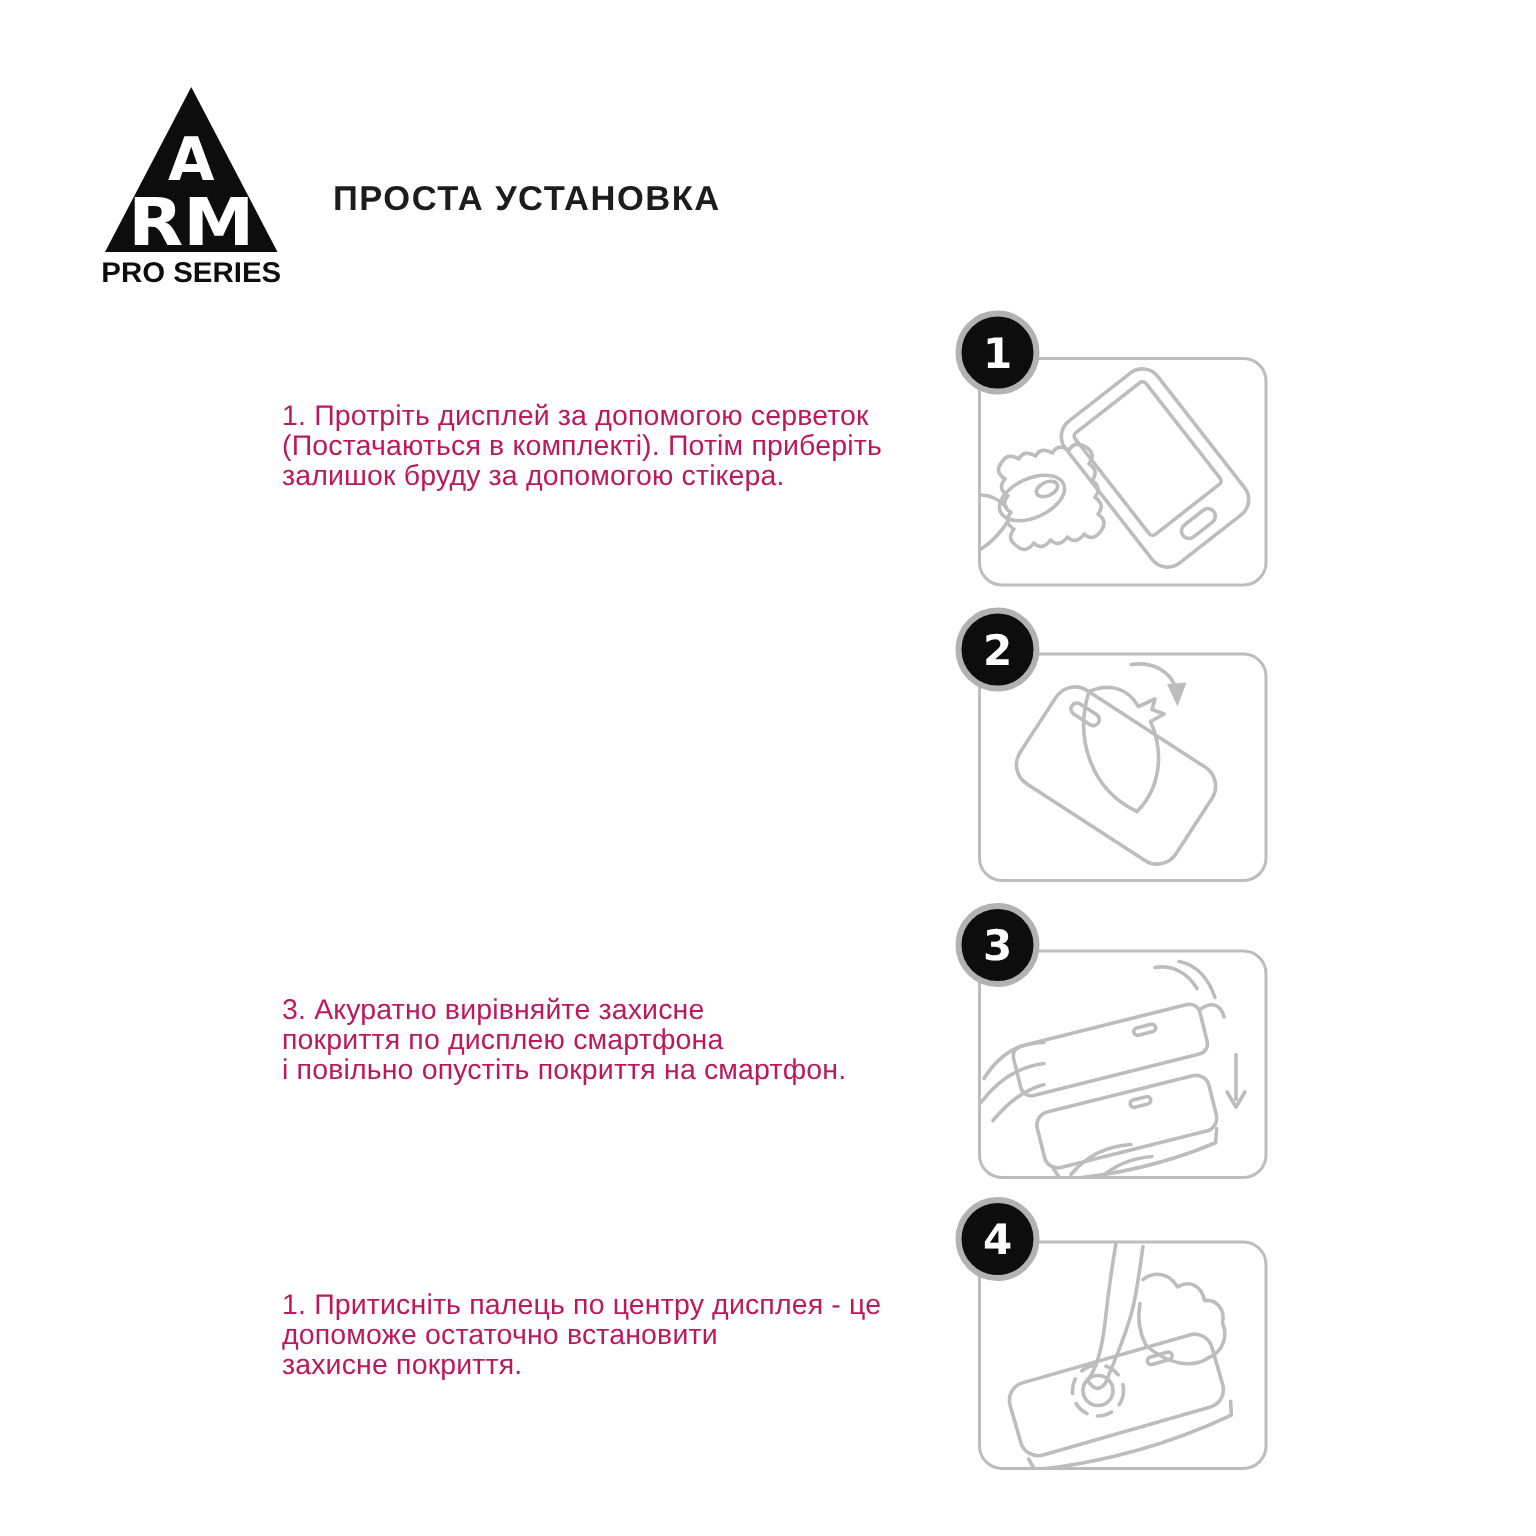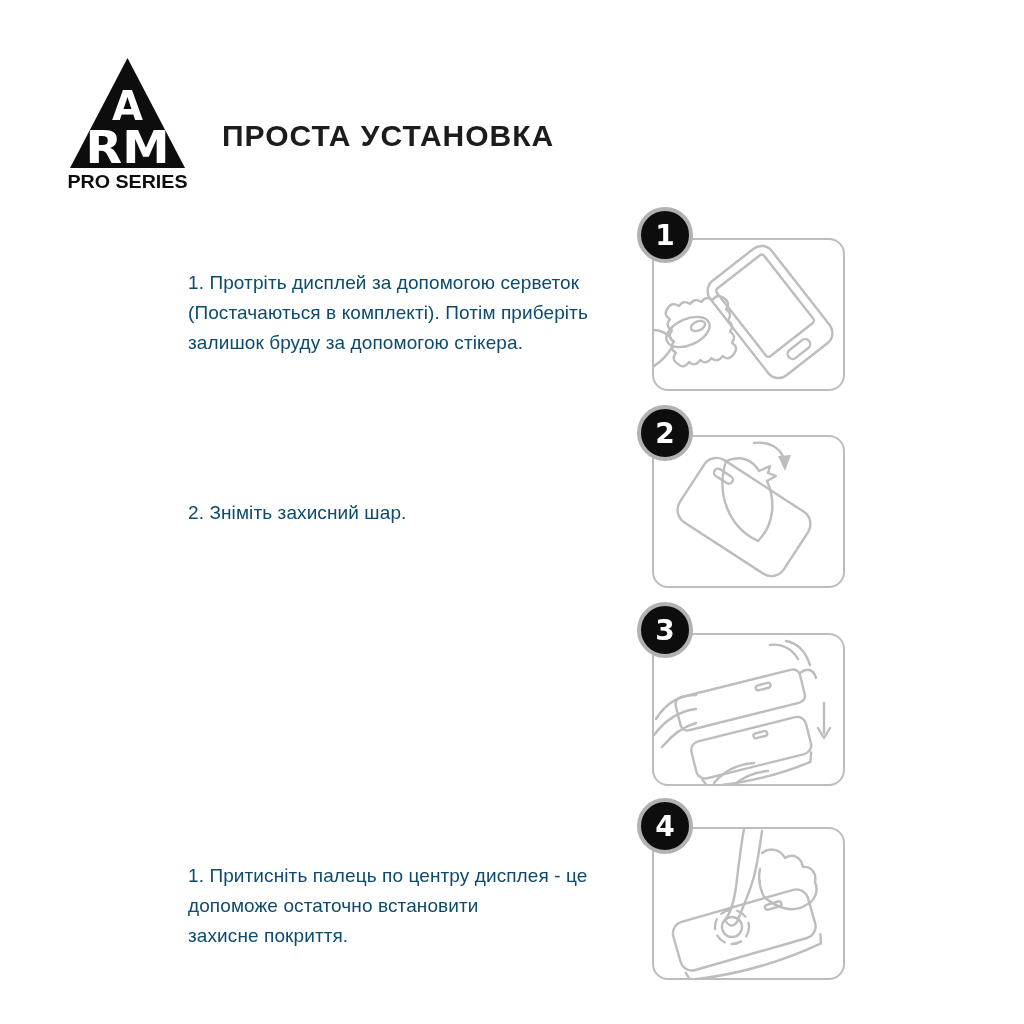--- a/index.html
+++ b/index.html
@@ -3,26 +3,26 @@
 <meta charset="utf-8">
 <style>
   html,body { margin:0; padding:0; background:#ffffff; }
   .canvas {
     position:relative; width:1024px; height:1024px; background:#ffffff;
     font-family:"Liberation Sans", sans-serif; overflow:hidden;
   }
   .logo-wrap { position:absolute; left:64px; top:56px; width:126px; height:136px; }
   .page-title {
     position:absolute; left:222px; top:119px; margin:0;
-    font-size:30px; font-weight:700; letter-spacing:1px; color:#1c1c1c;
+    font-size:23px; font-weight:700; letter-spacing:1px; color:#1c1c1c;
     font-family:"Liberation Sans", sans-serif;
   }
   .step-text {
     position:absolute; left:188px; width:460px;
-    font-size:19px; line-height:30px; color:#0c4a6e;
+    font-size:19px; line-height:20px; color:#be185d;
     white-space:pre-line; letter-spacing:0.1px;
   }
   .step-text.t1 { top:268px; }
   .step-text.t2 { top:498px; }
   .step-text.t3 { top:664px; }
   .step-text.t4 { top:861px; }
   .box {
     position:absolute; left:652px; width:193px; height:153px;
     border:2px solid #bdbdbd; border-radius:16px; box-sizing:border-box;
     background:#ffffff;
@@ -52,21 +52,23 @@
       <text x="63.5" y="107" text-anchor="middle" fill="#ffffff" font-family="DejaVu Sans, sans-serif" font-size="44" font-weight="bold" textLength="84" lengthAdjust="spacingAndGlyphs">RM</text>
       <text x="63.5" y="132" text-anchor="middle" fill="#0d0d0d" font-family="Liberation Sans, sans-serif" font-size="19" font-weight="bold" textLength="120" lengthAdjust="spacingAndGlyphs">PRO SERIES</text>
     </svg>
   </div>
 
   <h1 class="page-title">ПРОСТА УСТАНОВКА</h1>
 
   <div class="step-text t1">1. Протріть дисплей за допомогою серветок
 (Постачаються в комплекті). Потім приберіть
 залишок бруду за допомогою стікера.</div>
-  <div class="step-text t2">2. Зніміть захисний шар.</div>
+  <div class="step-text t3">3. Акуратно вирівняйте захисне
+покриття по дисплею смартфона
+і повільно опустіть покриття на смартфон.</div>
   <div class="step-text t4">1. Притисніть палець по центру дисплея - це
 допоможе остаточно встановити
 захисне покриття.</div>
 
   <div class="badge n1">1</div>
   <div class="badge n2">2</div>
   <div class="badge n3">3</div>
   <div class="badge n4">4</div>
 
   <div class="box b1">

